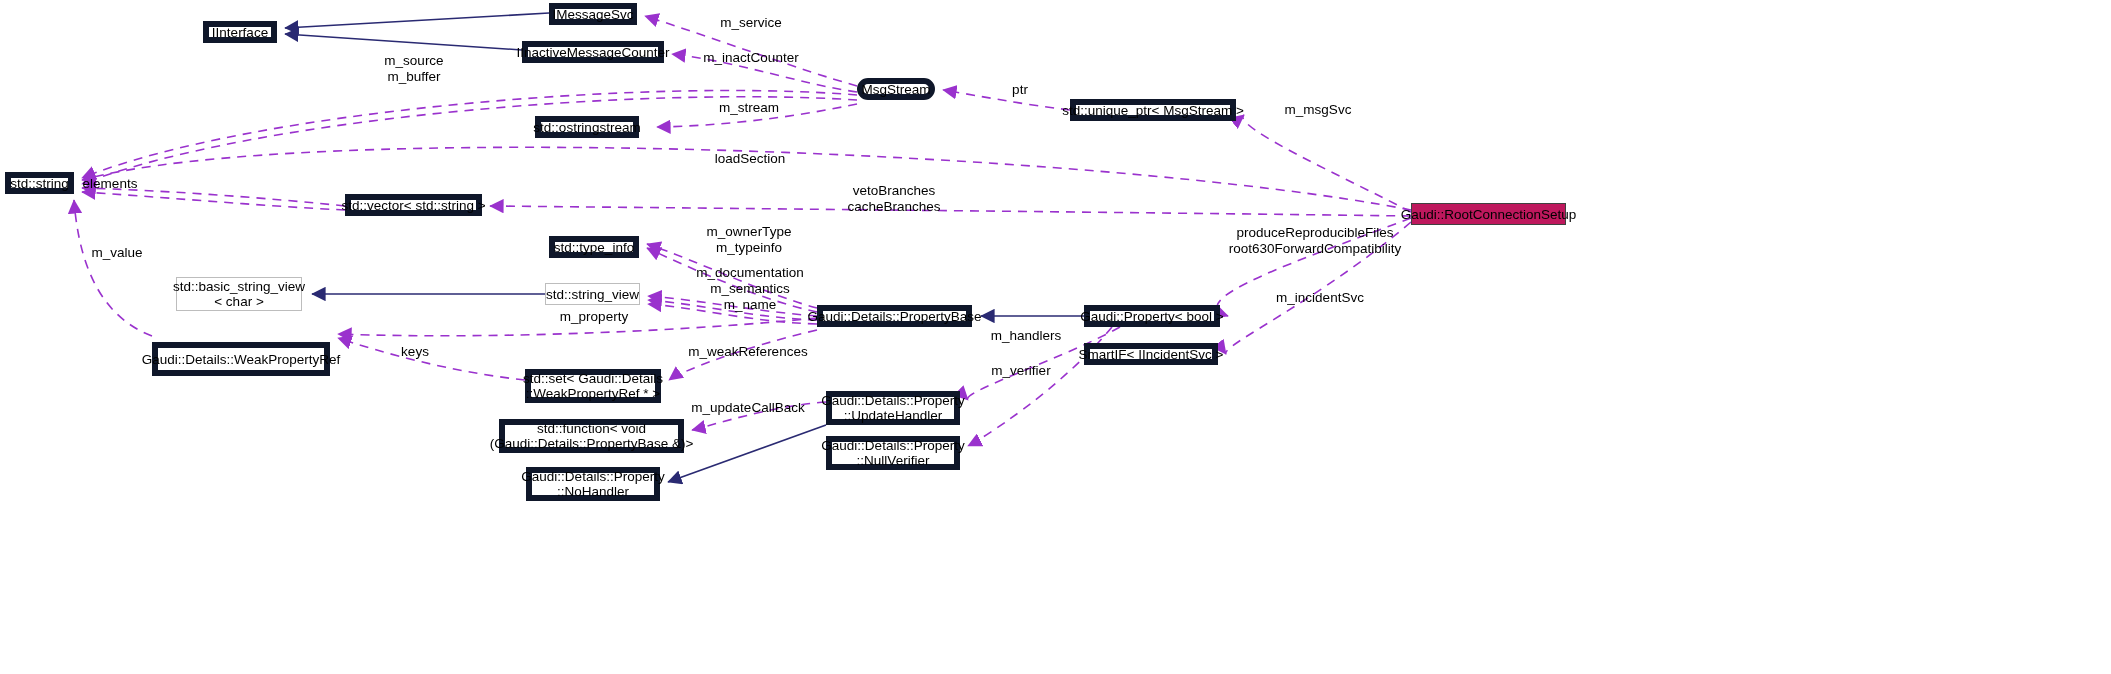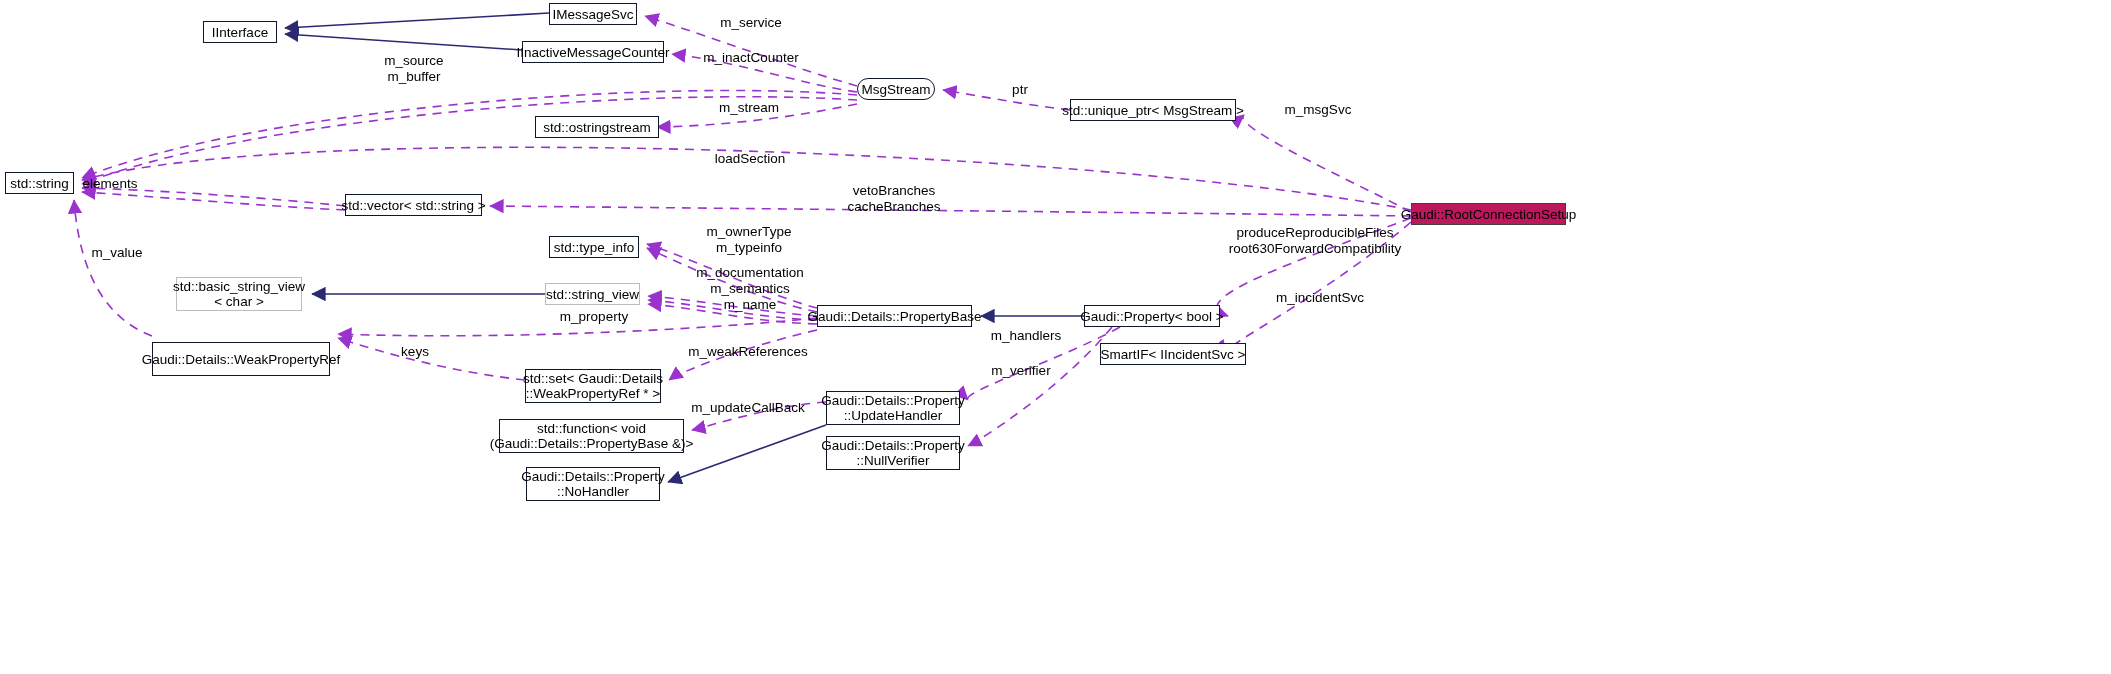--- a/index.html
+++ b/index.html
@@ -1,20 +1,20 @@
 <!DOCTYPE html>
 <html><head>
 <meta charset="utf-8">
 <style>
   html,body{margin:0;padding:0;background:#ffffff;}
   #canvas{position:relative;width:2111px;height:674px;background:#fff;
           font-family:"Liberation Sans",sans-serif;overflow:hidden;}
   svg.edges{position:absolute;left:0;top:0;width:2111px;height:674px;}
   .node{position:absolute;box-sizing:border-box;display:flex;align-items:center;
-        justify-content:center;text-align:center;background:#fff;border:1px solid #0f172a;
+        justify-content:center;text-align:center;background:#fff;border:6px solid #0f172a;
         color:#000;font-size:13.5px;line-height:15px;white-space:pre;padding:0 6px;}
   .node.thin{border:1px solid #bdbdbd;}
   .node.root{background:#be185d;border:1px solid #404040;}
   .edgelabel{position:absolute;font-size:13.5px;line-height:16px;color:#000;
              white-space:pre;text-align:center;transform:translateX(-50%);}
 </style>
 </head>
 <body>
 
 <div id="canvas">
@@ -64,32 +64,32 @@
       <path d="M1411,222 C1320,300 1220,346 1226,354"></path>
       <path d="M152,336 C110,320 80,280 74,200"></path>
     </g>
   </svg>
 
   <div class="node" style="left:203px;top:21px;width:74px;height:22px;">IInterface</div>
   <div class="node" style="left:549px;top:3px;width:88px;height:22px;">IMessageSvc</div>
   <div class="node" style="left:522px;top:41px;width:142px;height:22px;">IInactiveMessageCounter</div>
   <div class="node" style="left:857px;top:78px;width:78px;height:22px;border-radius:11px;">MsgStream</div>
   <div class="node" style="left:1070px;top:99px;width:166px;height:22px;">std::unique_ptr&lt; MsgStream &gt;</div>
-  <div class="node" style="left:535px;top:116px;width:124px;height:22px;">std::ostringstream</div>
+  <div class="node" style="left:535px;top:116px;width:104px;height:22px;">std::ostringstream</div>
   <div class="node" style="left:5px;top:172px;width:69px;height:22px;">std::string</div>
   <div class="node" style="left:345px;top:194px;width:137px;height:22px;">std::vector&lt; std::string &gt;</div>
   <div class="node root" style="left:1411px;top:203px;width:155px;height:22px;">Gaudi::RootConnectionSetup</div>
   <div class="node" style="left:549px;top:236px;width:90px;height:22px;">std::type_info</div>
   <div class="node thin" style="left:176px;top:277px;width:126px;height:34px;">std::basic_string_view
 &lt; char &gt;</div>
   <div class="node thin" style="left:545px;top:283px;width:95px;height:22px;">std::string_view</div>
   <div class="node" style="left:817px;top:305px;width:155px;height:22px;">Gaudi::Details::PropertyBase</div>
   <div class="node" style="left:1084px;top:305px;width:136px;height:22px;">Gaudi::Property&lt; bool &gt;</div>
   <div class="node" style="left:152px;top:342px;width:178px;height:34px;">Gaudi::Details::WeakPropertyRef</div>
-  <div class="node" style="left:1084px;top:343px;width:146px;height:22px;margin-left:16px;">SmartIF&lt; IIncidentSvc &gt;</div>
+  <div class="node" style="left:1084px;top:343px;width:134px;height:22px;">SmartIF&lt; IIncidentSvc &gt;</div>
   <div class="node" style="left:525px;top:369px;width:136px;height:34px;">std::set&lt; Gaudi::Details
 ::WeakPropertyRef * &gt;</div>
   <div class="node" style="left:826px;top:391px;width:134px;height:34px;">Gaudi::Details::Property
 ::UpdateHandler</div>
   <div class="node" style="left:499px;top:419px;width:185px;height:34px;">std::function&lt; void
 (Gaudi::Details::PropertyBase &amp;)&gt;</div>
   <div class="node" style="left:826px;top:436px;width:134px;height:34px;">Gaudi::Details::Property
 ::NullVerifier</div>
   <div class="node" style="left:526px;top:467px;width:134px;height:34px;">Gaudi::Details::Property
 ::NoHandler</div>

